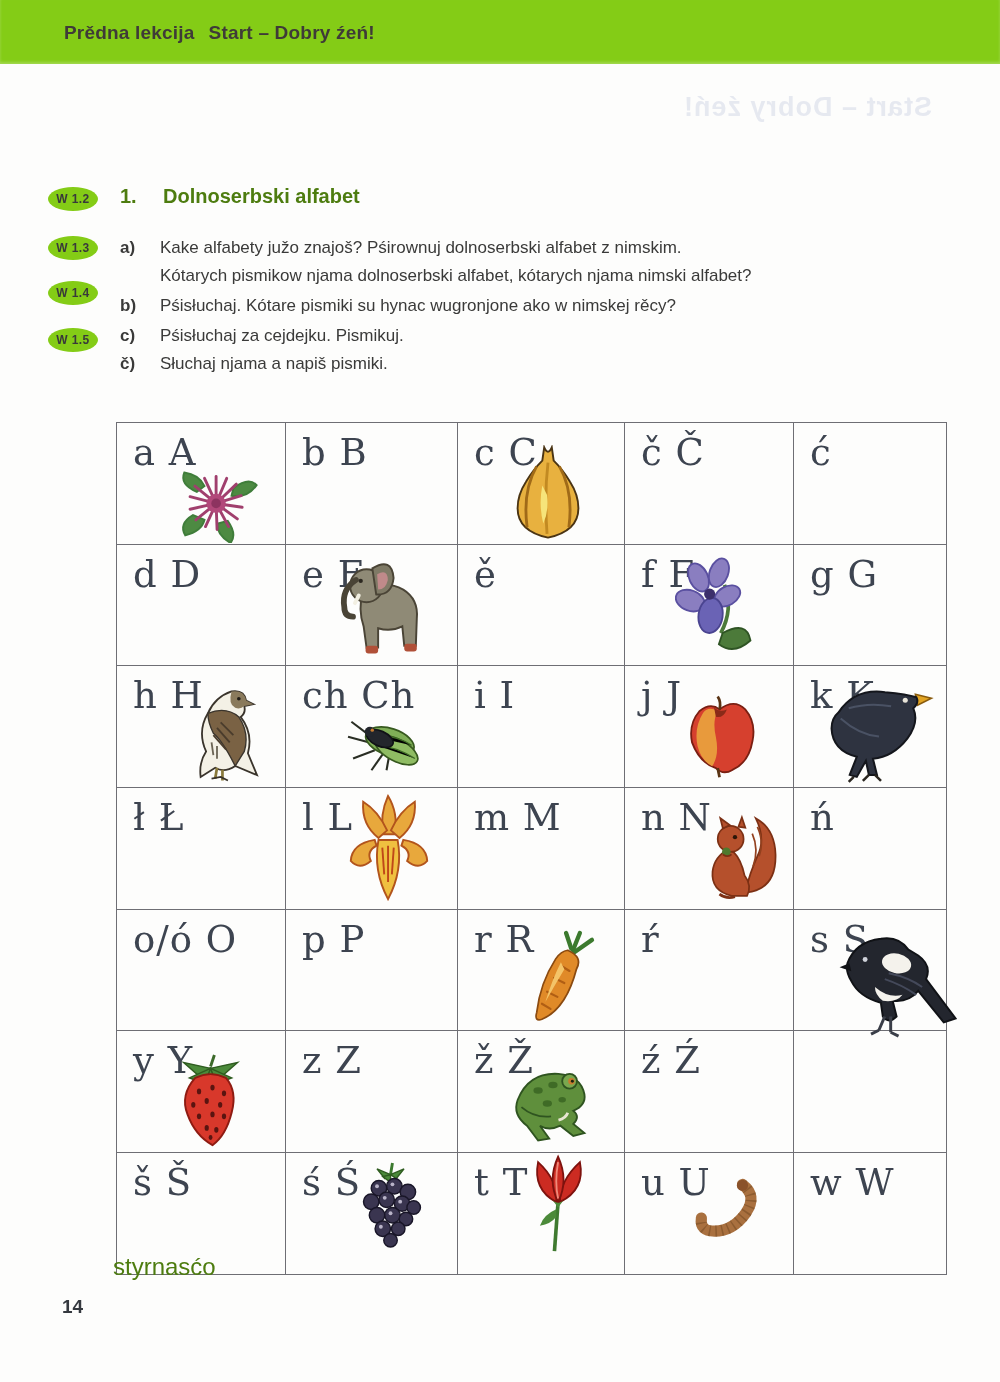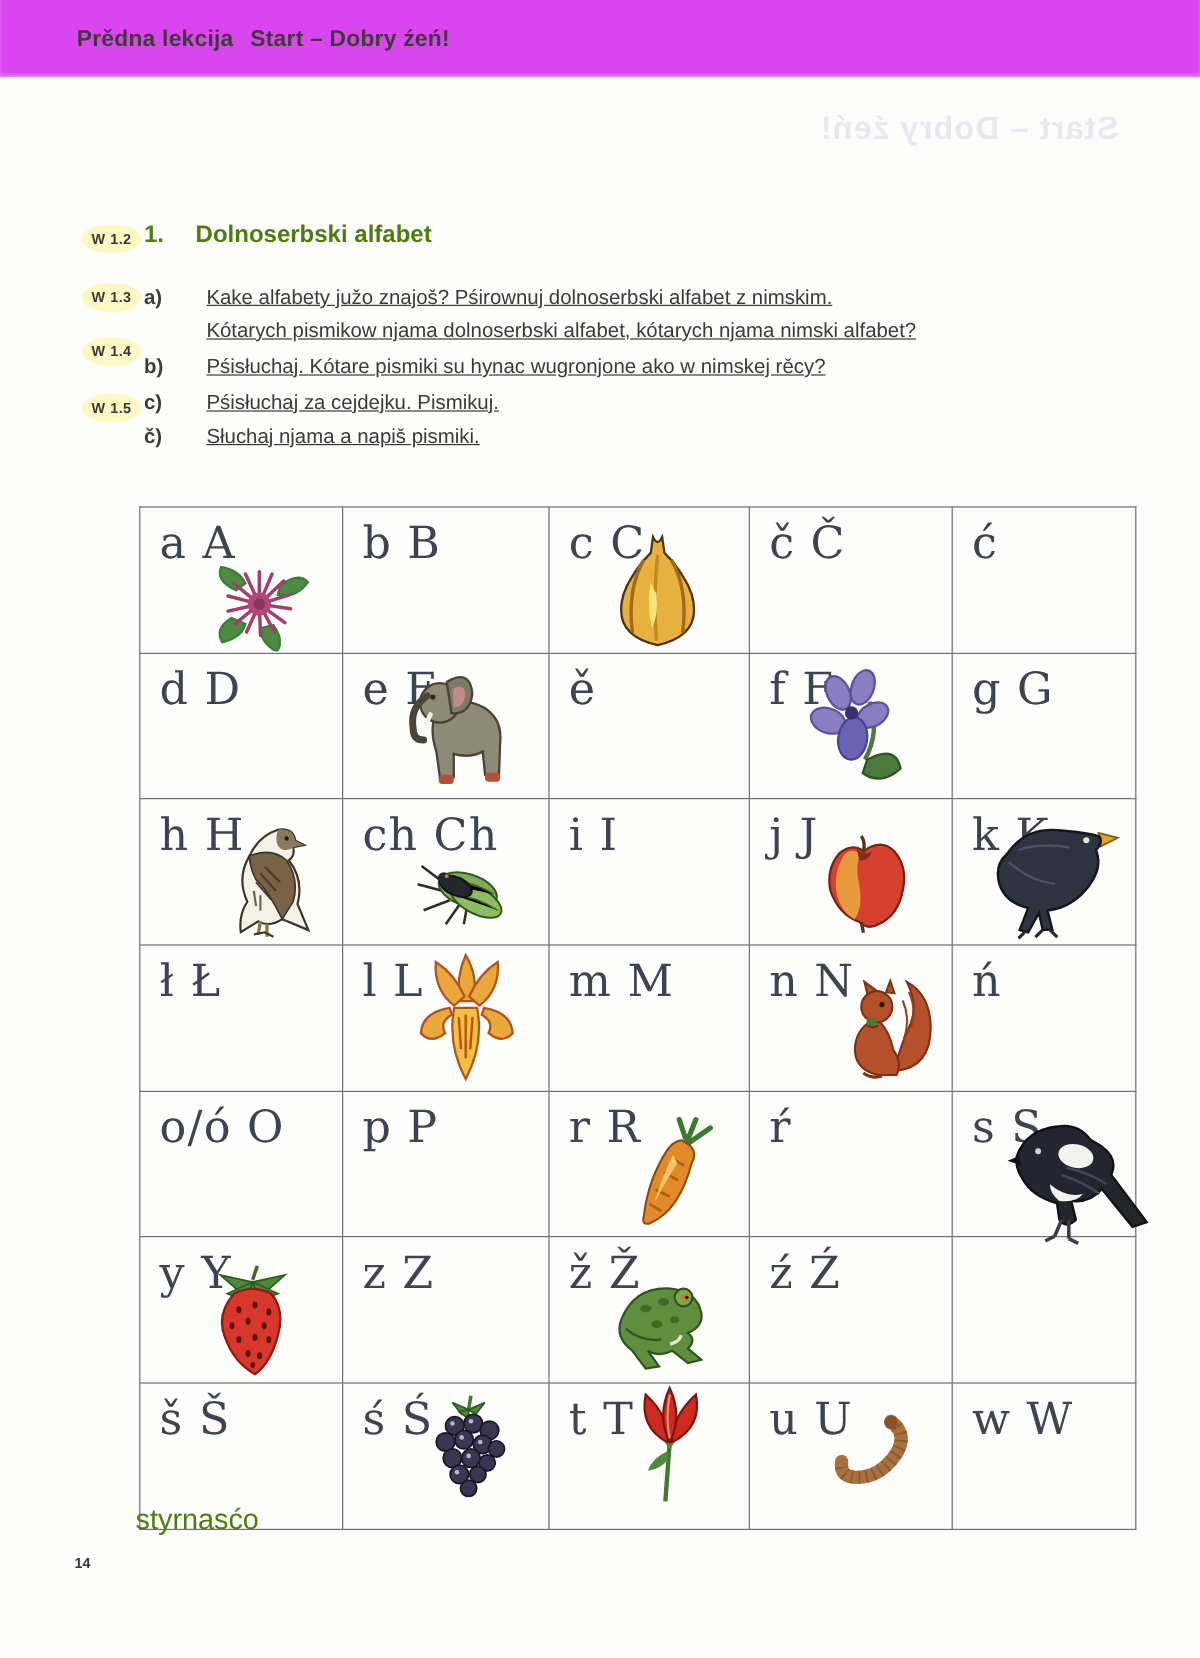--- a/index.html
+++ b/index.html
@@ -7,21 +7,21 @@
     position:relative;
     width:1000px;height:1382px;
     margin:0 auto;
     background:#fdfdfc;
     overflow:hidden;
     font-family:"Liberation Sans", sans-serif;
   }
   
   .header-bar{
     position:absolute;left:0;top:0;width:1000px;height:64px;
-    background:#d946ef;
+    background:#84cc16;
     box-shadow:inset 0 -2px 3px rgba(255,255,255,.25);
   }
   .header-bar .htext{
     position:absolute;left:64px;top:22px;
     font-size:19px;font-weight:bold;color:#3f3b38;
     letter-spacing:.2px;white-space:nowrap;
   }
   .header-bar .hgap{display:inline-block;width:14px;}
   
   .ghost-title{
@@ -32,30 +32,30 @@
   }
   
   .page-title{
     position:absolute;left:120px;top:90px;
     font-size:28px;font-weight:bold;color:#3b4147;letter-spacing:.2px;
   }
   .section-row{position:absolute;left:120px;top:185px;font-size:20px;font-weight:bold;color:#4d7c0f;}
   .section-num{display:inline-block;width:43px;}
   
   .wbadge{
-    position:absolute;left:68px;width:50px;height:24px;
-    background:#fef9c3;border-radius:50%;
+    position:absolute;left:48px;width:50px;height:24px;
+    background:#84cc16;border-radius:50%;
     display:flex;align-items:center;justify-content:center;
     font-size:12px;font-weight:bold;color:#39393a;letter-spacing:.4px;
   }
   .wb-0{top:187px}.wb-1{top:236px}.wb-2{top:281px}.wb-3{top:328px}
   
   .task-line{position:absolute;left:120px;font-size:17px;color:#3a3a39;white-space:nowrap;}
   .task-letter{position:absolute;left:0;font-weight:bold;}
-  .task-text{position:absolute;left:52px;text-decoration:underline;}
+  .task-text{position:absolute;left:40px;}
   .tl-0{top:238px}.tl-1{top:266px}.tl-2{top:296px}.tl-3{top:326px}.tl-4{top:354px}
   
   table.alpha{
     position:absolute;left:116px;top:422px;width:830px;
     border-collapse:collapse;table-layout:fixed;
   }
   table.alpha td{
     border:1px solid #6e6e74;
     vertical-align:top;position:relative;
     height:120.7px;padding:0;
@@ -79,21 +79,21 @@
   .art-lily{left:60px;top:2px;width:86px;height:118px}
   .art-squirrel{left:72px;top:12px;width:82px;height:108px}
   .art-carrot{left:58px;top:16px;width:82px;height:102px}
   .art-magpie{left:42px;top:16px;width:130px;height:118px}
   .art-blackberry{left:64px;top:8px;width:82px;height:92px}
   .art-tulip{left:66px;top:0;width:70px;height:100px}
   .art-worm{left:54px;top:22px;width:84px;height:74px}
   .art-strawberry{left:48px;top:22px;width:94px;height:96px}
   .art-frog{left:42px;top:28px;width:104px;height:88px}
   
-  .footer-num{position:absolute;left:62px;top:1296px;font-size:12px;font-weight:bold;color:#35393f;}
+  .footer-num{position:absolute;left:62px;top:1296px;font-size:19px;font-weight:bold;color:#35393f;}
   .footer-word{position:absolute;left:113px;top:1253px;font-size:24px;color:#4d7c0f;}
 </style>
 </head>
 <body>
 
 <div class="page">
 
   <div class="header-bar">
     <div class="htext"><span>Prědna lekcija</span><span class="hgap"></span><span>Start – Dobry źeń!</span></div>
   </div>

